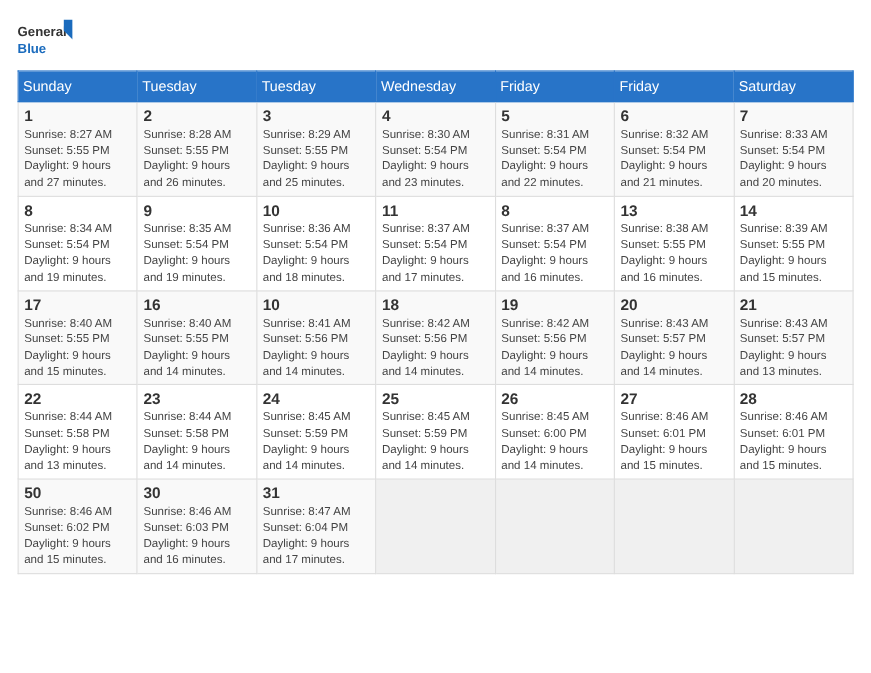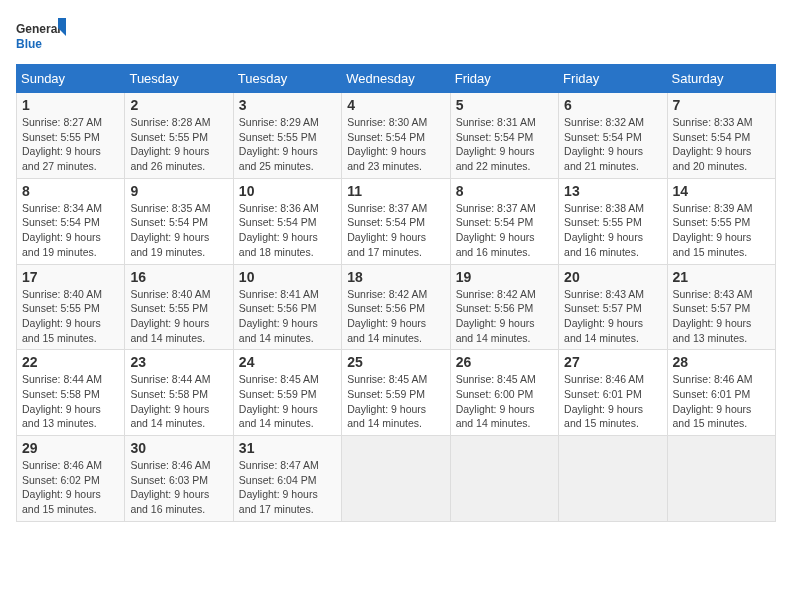--- a/index.html
+++ b/index.html
@@ -225,21 +225,21 @@
           <span class="day-num">27</span>
           <div class="day-info">Sunrise: 8:46 AM<br>Sunset: 6:01 PM<br>Daylight: 9 hours<br>and 15 minutes.</div>
         </td>
         <td>
           <span class="day-num">28</span>
           <div class="day-info">Sunrise: 8:46 AM<br>Sunset: 6:01 PM<br>Daylight: 9 hours<br>and 15 minutes.</div>
         </td>
       </tr>
       <tr>
         <td>
-          <span class="day-num">29</span>
+          <span class="day-num">50</span>
           <div class="day-info">Sunrise: 8:46 AM<br>Sunset: 6:02 PM<br>Daylight: 9 hours<br>and 15 minutes.</div>
         </td>
         <td>
           <span class="day-num">30</span>
           <div class="day-info">Sunrise: 8:46 AM<br>Sunset: 6:03 PM<br>Daylight: 9 hours<br>and 16 minutes.</div>
         </td>
         <td>
           <span class="day-num">31</span>
           <div class="day-info">Sunrise: 8:47 AM<br>Sunset: 6:04 PM<br>Daylight: 9 hours<br>and 17 minutes.</div>
         </td>

